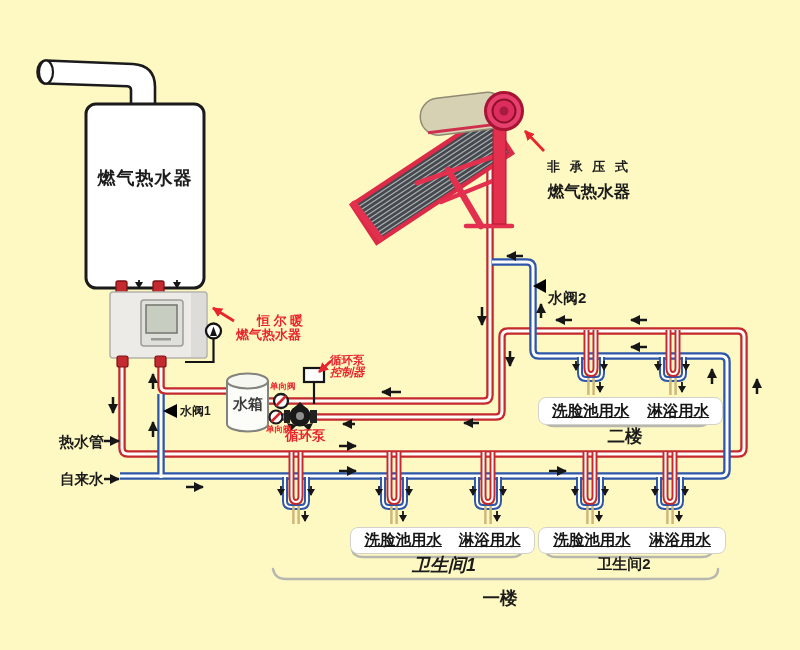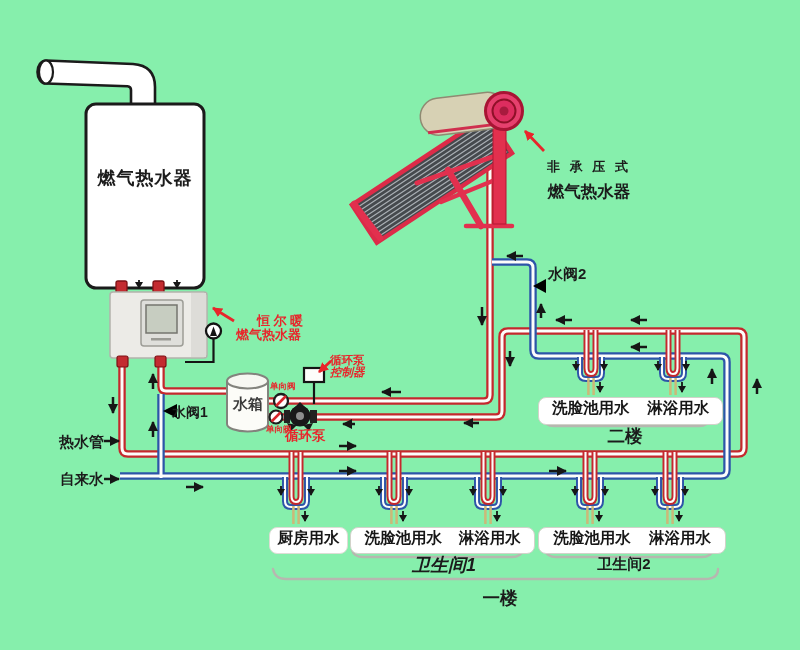--- a/index.html
+++ b/index.html
@@ -1,38 +1,38 @@
 <!DOCTYPE html>
 <html><head>
 <meta charset="utf-8">
 <style>
   html,body{margin:0;padding:0;background:#fff;}
-  .stage{position:relative;width:800px;height:650px;background:#86efac;overflow:hidden;
+  .stage{position:relative;width:800px;height:650px;background:#fef9c3;overflow:hidden;
          font-family:"Liberation Sans","DejaVu Sans",sans-serif;}
   .stage svg{position:absolute;left:0;top:0;}
   
   .pr8{stroke:#c5282d;stroke-width:7.5;fill:none}
   .pb8{stroke:#2d55a8;stroke-width:7.5;fill:none}
   .pw3{stroke:#fdfdfb;stroke-width:3;fill:none}
   .pr6{stroke:#c5282d;stroke-width:6;fill:none}
   .pb6{stroke:#2d55a8;stroke-width:6;fill:none}
   .pw2{stroke:#fdfdfb;stroke-width:2.1;fill:none}
   .fy{stroke:#cdb878;stroke-width:2.5}
   .ar{stroke:#161616;stroke-width:2.5;fill:none}
   .ars{stroke:#161616;stroke-width:1.8;fill:none}
   .arr{stroke:#e8252b;stroke-width:2.8;fill:none}
   .brk{stroke:#b7b7b0;stroke-width:2.4;fill:none;stroke-linecap:round}
   .frame{stroke:#e2304e;fill:none;stroke-linecap:round}
   
   .lb{position:absolute;font-weight:bold;color:#1b1b1b;line-height:1.05;white-space:nowrap;}
   .red{color:#e8252b;}
   .ctr{text-align:center;}
-  .fixbox{position:absolute;display:flex;justify-content:space-around;
+  .fixbox{position:absolute;display:flex;align-items:center;justify-content:space-around;
           background:#fff;border:1.5px solid #d2d2ca;border-radius:8px;
-          font-weight:bold;font-size:15.5px;color:#161616;}
+          font-weight:bold;font-size:15.5px;color:#161616;text-decoration:underline;}
 </style>
 </head>
 <body>
 
 <div class="stage">
 
 <svg width="800" height="650" viewBox="0 0 800 650">
   <defs>
     <marker id="mb" markerUnits="userSpaceOnUse" markerWidth="11" markerHeight="10" refX="9" refY="5" orient="auto">
       <path d="M0,0 L10,5 L0,10 z" fill="#161616"></path>
@@ -207,44 +207,41 @@
 </svg>
 
 <div class="lb ctr" style="left:89px;top:169px;width:112px;font-size:18px;letter-spacing:1px;">燃气热水器</div>
 
 <div class="lb red ctr" style="left:236px;top:314px;width:56px;font-size:13px;margin-left:16px;">恒 尔 暖</div>
 <div class="lb red ctr" style="left:236px;top:328px;width:56px;font-size:13px;">燃气热水器</div>
 
 <div class="lb ctr" style="left:534px;top:160px;width:110px;font-size:13px;letter-spacing:3px;">非 承 压 式</div>
 <div class="lb ctr" style="left:534px;top:183px;width:110px;font-size:16.5px;">燃气热水器</div>
 
-<div class="lb" style="left:548px;top:266px;font-size:15px;">水阀2</div>
-<div class="lb" style="left:172px;top:405px;font-size:14px;">水阀1</div>
+<div class="lb" style="left:548px;top:290px;font-size:15px;">水阀2</div>
+<div class="lb" style="left:180px;top:405px;font-size:12px;">水阀1</div>
 
 <div class="lb red" style="left:330px;top:354px;font-size:11.5px;">循环泵</div>
 <div class="lb red" style="left:330px;top:366px;font-size:11.5px;font-style:italic;">控制器</div>
 
 <div class="lb red" style="left:270px;top:382px;font-size:8.5px;">单向阀</div>
 <div class="lb red" style="left:266px;top:425px;font-size:8.5px;">单向阀</div>
 <div class="lb red" style="left:285px;top:429px;font-size:13.5px;">循环泵</div>
 
 <div class="lb ctr" style="left:229px;top:396px;width:38px;font-size:15px;color:#3a3a3a;text-align:center;">水箱</div>
 
 <div class="lb" style="left:59px;top:434px;font-size:15px;">热水管</div>
 <div class="lb" style="left:60px;top:472px;font-size:14.5px;">自来水</div>
 
 <div class="fixbox" style="left:538px;top:397px;width:175px;height:26px;padding:0 4px;">
   <span>洗脸池用水</span>
   <span>淋浴用水</span>
 </div>
 <div class="lb ctr" style="left:585px;top:427px;width:80px;font-size:17.5px;">二楼</div>
 
-<div class="fixbox" style="left:269px;top:527px;width:77px;height:25px;border-color:#ddddd5;">
-  <span>厨房用水</span>
-</div>
 <div class="fixbox" style="left:350px;top:527px;width:173px;height:25px;padding:0 5px;">
   <span>洗脸池用水</span>
   <span>淋浴用水</span>
 </div>
 <div class="fixbox" style="left:538px;top:527px;width:176px;height:25px;padding:0 5px;">
   <span>洗脸池用水</span>
   <span>淋浴用水</span>
 </div>
 
 <div class="lb ctr" style="left:396px;top:556px;width:96px;font-size:18px;font-style:italic;">卫生间1</div>

